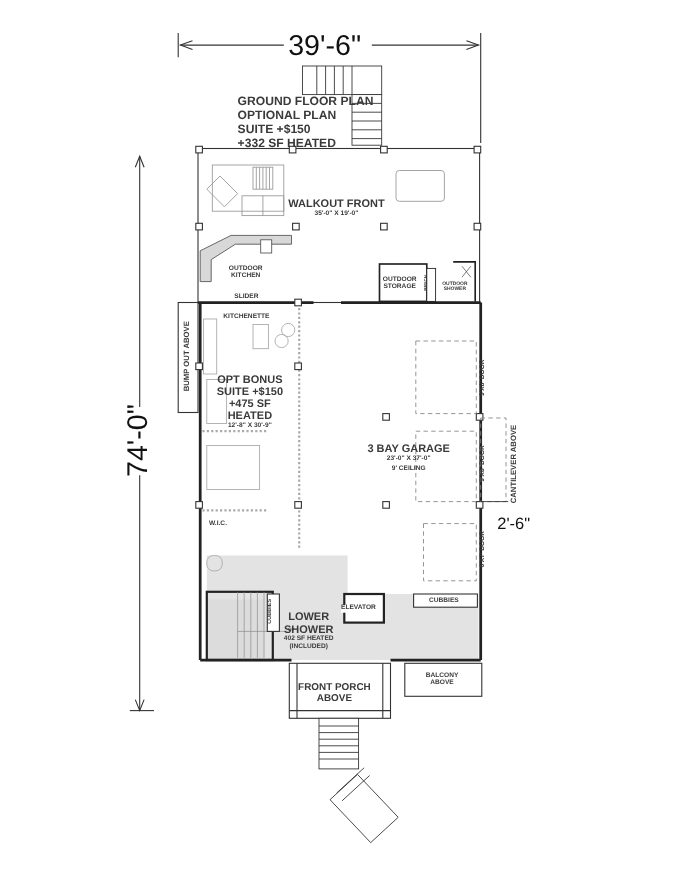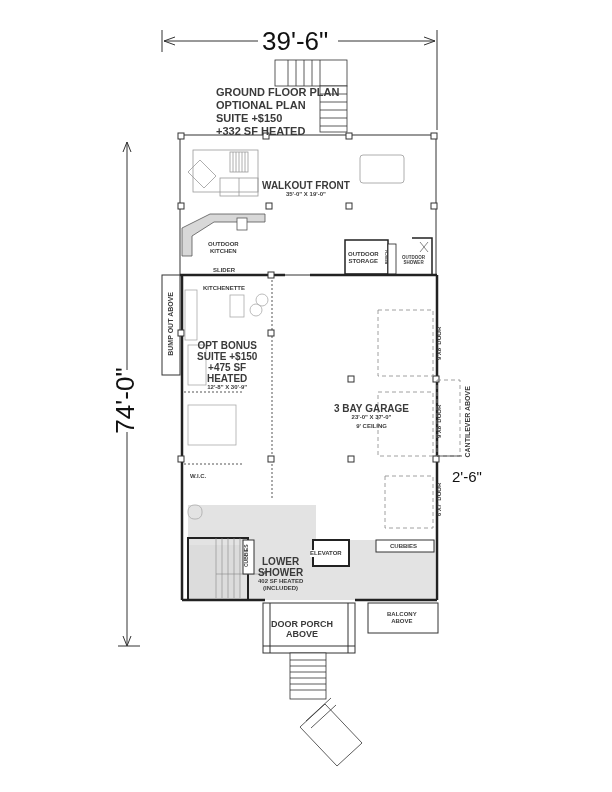--- a/index.html
+++ b/index.html
@@ -236,19 +236,19 @@
   <div>LOWER</div>
   <div>SHOWER</div>
   <div style="font-size:6px;">402 SF HEATED</div>
   <div style="font-size:6px;">(INCLUDED)</div>
 </div>
 <div class="lbl" style="left:310px;top:550px;font-size:6px;background:#fff;">ELEVATOR</div>
 <div class="lbl" style="left:235px;top:553px;font-size:5px;transform:rotate(-90deg);">CUBBIES</div>
 <div class="lbl" style="left:390px;top:543px;font-size:6px;">CUBBIES</div>
 <div class="lbl" style="left:262px;top:571px;font-size:4px;">UP</div>
 <div class="lbl" style="left:271px;top:620px;font-size:9px;">
-  <div>DOOR PORCH</div>
+  <div>FRONT PORCH</div>
   <div>ABOVE</div>
 </div>
 <div class="lbl" style="left:387px;top:611px;font-size:6px;">
   <div>BALCONY</div>
   <div>ABOVE</div>
 </div>
 
 </body></html>

